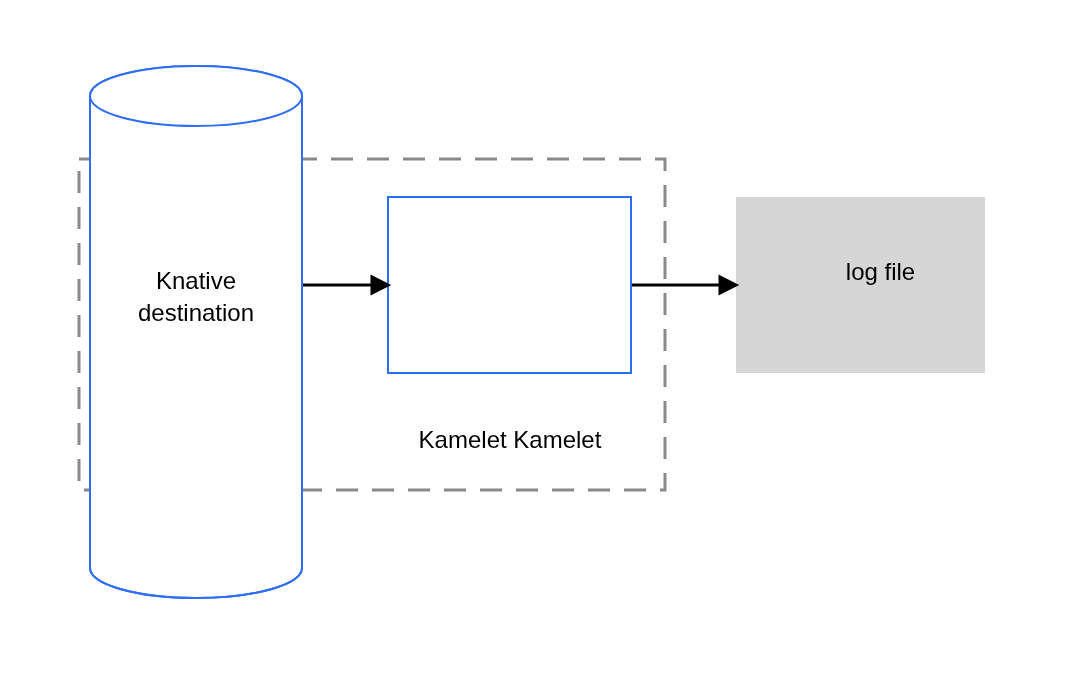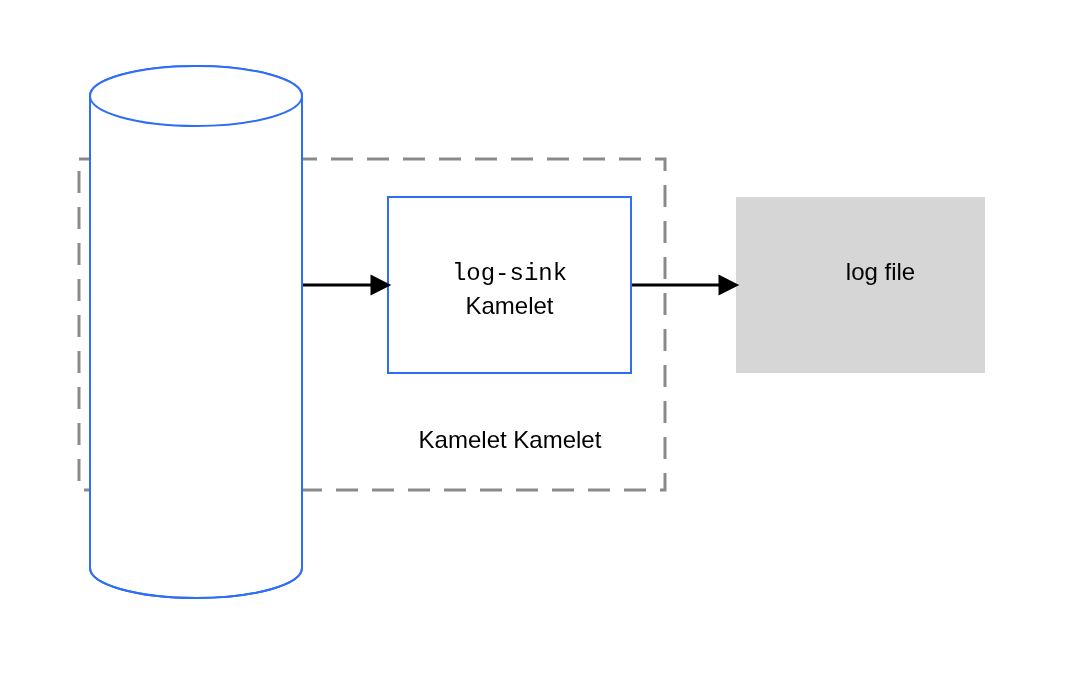--- a/index.html
+++ b/index.html
@@ -57,25 +57,25 @@
       <line x1="303" y1="285" x2="376" y2="285"></line>
       <polygon points="388,285 372,277 372,293"></polygon>
     </g>
 
     <g stroke="#000" stroke-width="3" fill="#000">
       <line x1="632" y1="285" x2="724" y2="285"></line>
       <polygon points="736,285 720,277 720,293"></polygon>
     </g>
   </svg>
 
+  <div class="label" style="left:90px; top:265px; width:212px;">
+    <span>Knative</span><br>
+    <span>destination</span>
+  </div>
 
-  <div class="label" style="left:388px; top:256px; width:243px;">
-    <span class="mono">log-sink</span><br>
-    <span>Kamelet</span>
-  </div>
 
   <div class="label" style="left:335px; top:392px; width:350px;">
     <br>
     <span>Kamelet Kamelet</span>
   </div>
 
   <div class="label" style="left:736px; top:256px; width:249px;margin-left:20px;">
     <span>log file</span><br>
   </div>
 

